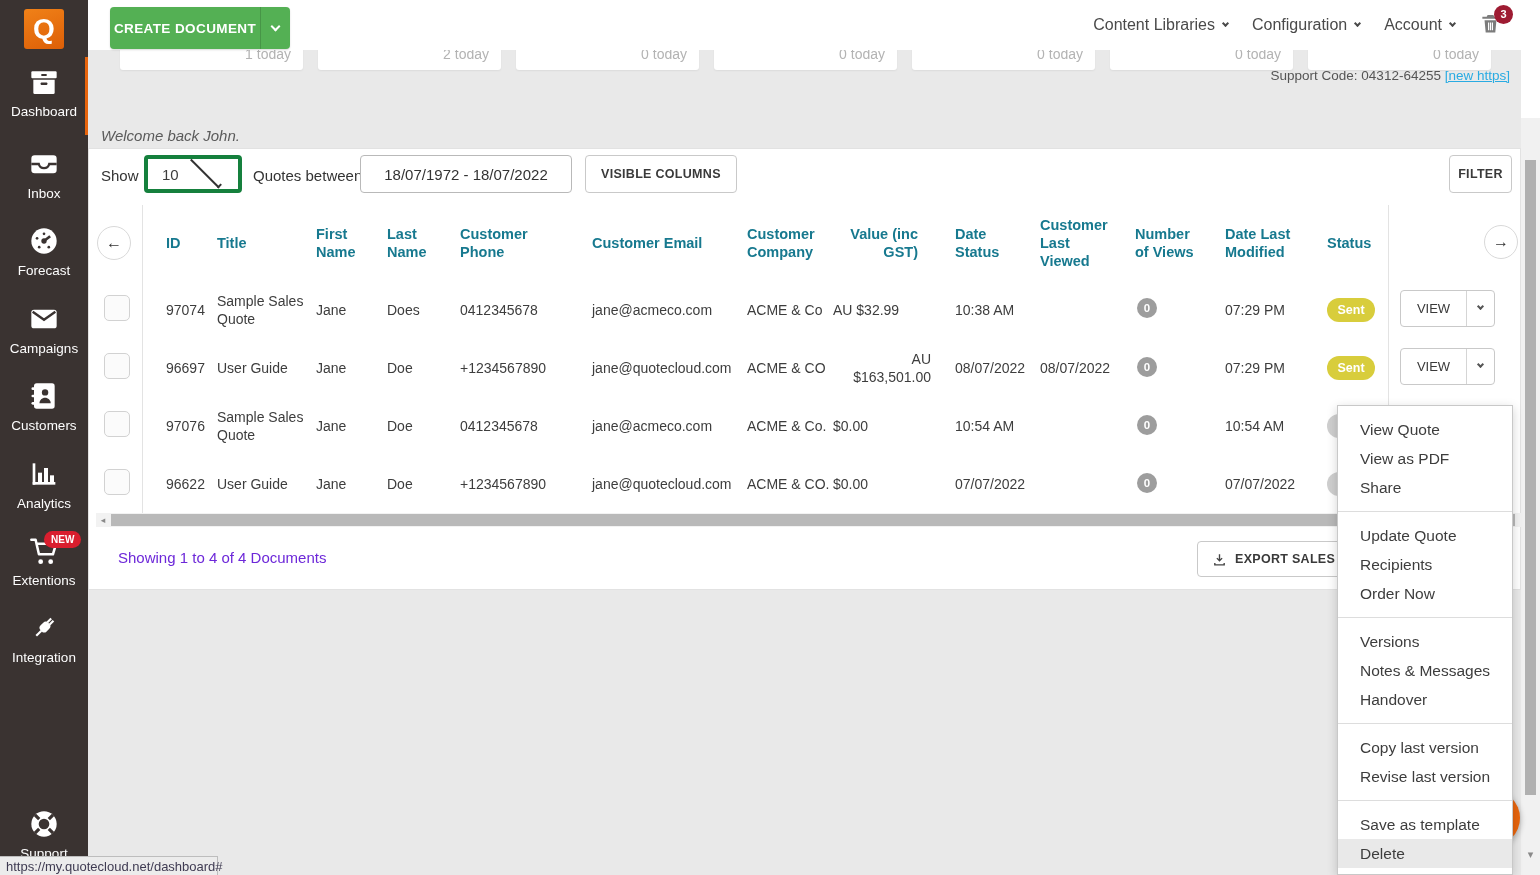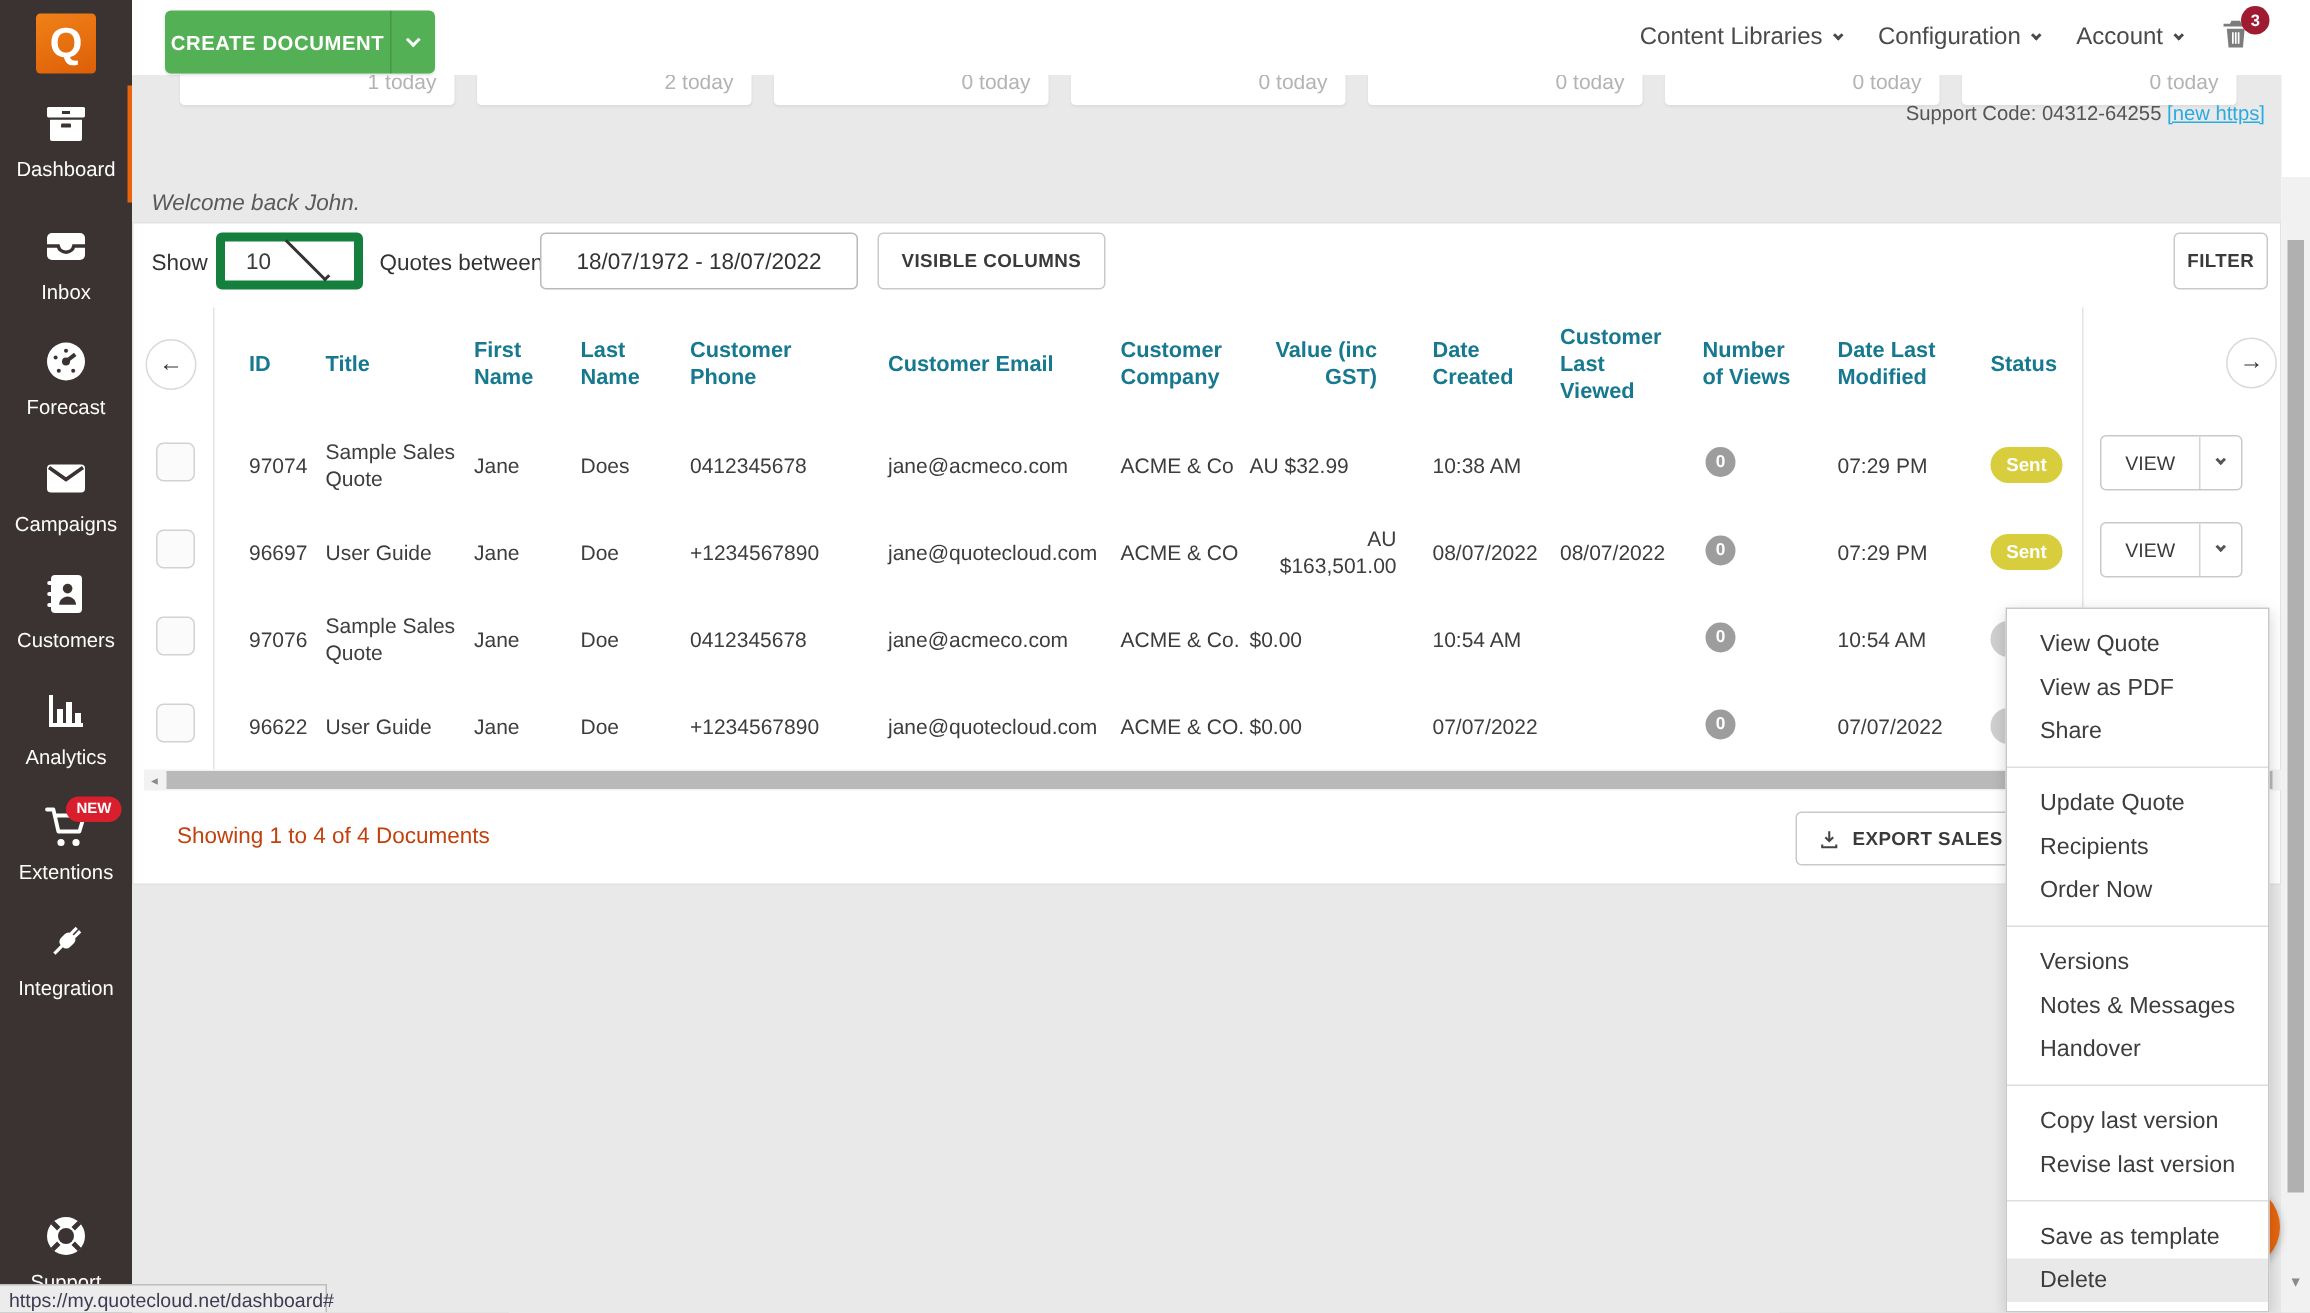--- a/index.html
+++ b/index.html
@@ -43,21 +43,21 @@
         box-shadow:0 1px 2px rgba(0,0,0,.06)}
   .card .today{position:absolute;right:12px;bottom:8px;font-size:14px;color:#b3b3b3}
   .support-code{top:68px;right:30px;font-size:13.5px;color:#555;z-index:2}
   .support-code a{color:#29abe2;text-decoration:underline;cursor:pointer}
 
   .welcome{left:101px;top:127px;font-style:italic;font-size:15px;color:#5a5a5a;z-index:2}
 
   
   .panel{left:88px;top:148px;width:1433px;height:442px;background:#fff;border:1px solid #e2e2e2;z-index:2}
   .ctl-label{font-size:15px;color:#333;z-index:3}
-  .select{left:144px;top:155px;width:98px;height:38px;border:6px solid #15803d;border-radius:4px;
+  .select{left:144px;top:155px;width:98px;height:38px;border:4px solid #15803d;border-radius:4px;
           background:#fff;display:flex;align-items:center;z-index:3;cursor:pointer}
   .select span{padding-left:14px;font-size:15px;flex:1}
   .select .chev{margin-right:12px;color:#333}
   .date-input{left:360px;top:155px;width:212px;height:38px;border:1px solid #b9b9b9;border-radius:4px;
               text-align:center;font-size:15px;color:#333;z-index:3;background:#fff;
               font-family:"Liberation Sans",sans-serif}
   .btn{background:#fff;border:1px solid #c9c9c9;border-radius:4px;font-size:12.5px;font-weight:bold;
        color:#3a3a3a;display:flex;align-items:center;justify-content:center;cursor:pointer;z-index:3;
        letter-spacing:.3px}
   .circle-btn{width:34px;height:34px;border-radius:50%;background:#fff;border:1px solid #d9d9d9;
@@ -94,21 +94,21 @@
   
   .hscroll{left:96px;top:513px;width:1425px;height:14px;background:#f2f2f2;z-index:3}
   .hscroll .larr{position:absolute;left:0;top:0;width:14px;height:14px;display:flex;align-items:center;
                  justify-content:center;font-size:9px;color:#8a8a8a;cursor:pointer}
   .hscroll .thumb{position:absolute;left:15px;top:1px;width:1404px;height:12px;background:#b9b9b9;cursor:pointer}
   .vscroll{left:1521px;top:0;width:19px;height:875px;background:#fff;z-index:5}
   .vscroll .track{position:absolute;left:0;top:118px;width:19px;height:757px;background:#f1f1f1}
   .vscroll .thumb{position:absolute;left:4px;top:160px;width:11px;height:635px;background:#b0b0b0;cursor:pointer}
   .vscroll .darr{position:absolute;left:0px;top:848px;width:19px;text-align:center;font-size:11px;color:#8a8a8a;cursor:pointer}
 
-  .summary{left:118px;top:549px;font-size:15px;color:#c2410c;z-index:3}
+  .summary{left:118px;top:549px;font-size:15px;color:#6d28d9;z-index:3}
   .export-btn{left:1197px;top:541px;height:36px;padding:0 14px;gap:8px;z-index:3}
 
   
   .menu{left:1337px;top:405px;width:176px;height:470px;background:#fff;border:1px solid #c8c8c8;
         box-shadow:0 3px 10px rgba(0,0,0,.18);z-index:40;padding-top:9px}
   .menu .group{padding:0}
   .menu .sep{border-top:1px solid #ddd;margin:9px 0}
   .menu .item{height:29px;display:flex;align-items:center;padding-left:22px;font-size:15.5px;
               color:#3d3d3d;cursor:pointer}
   .menu .item.hl{background:#e9e9e9}
@@ -340,21 +340,21 @@
     <div class="cell h c6">
         <span>Customer Email</span>
       </div>
     <div class="cell h c7">
         <span class="w75">Customer Company</span>
       </div>
     <div class="cell h c8">
         <span class="w70">Value (inc GST)</span>
       </div>
     <div class="cell h c9">
-        <span class="w55">Date Created</span>
+        <span class="w55">Date Status</span>
       </div>
     <div class="cell h c10">
         <span class="w70">Customer Last Viewed</span>
       </div>
     <div class="cell h c11">
         <span class="w60">Number of Views</span>
       </div>
     <div class="cell h c12">
         <span class="w70">Date Last Modified</span>
       </div>

